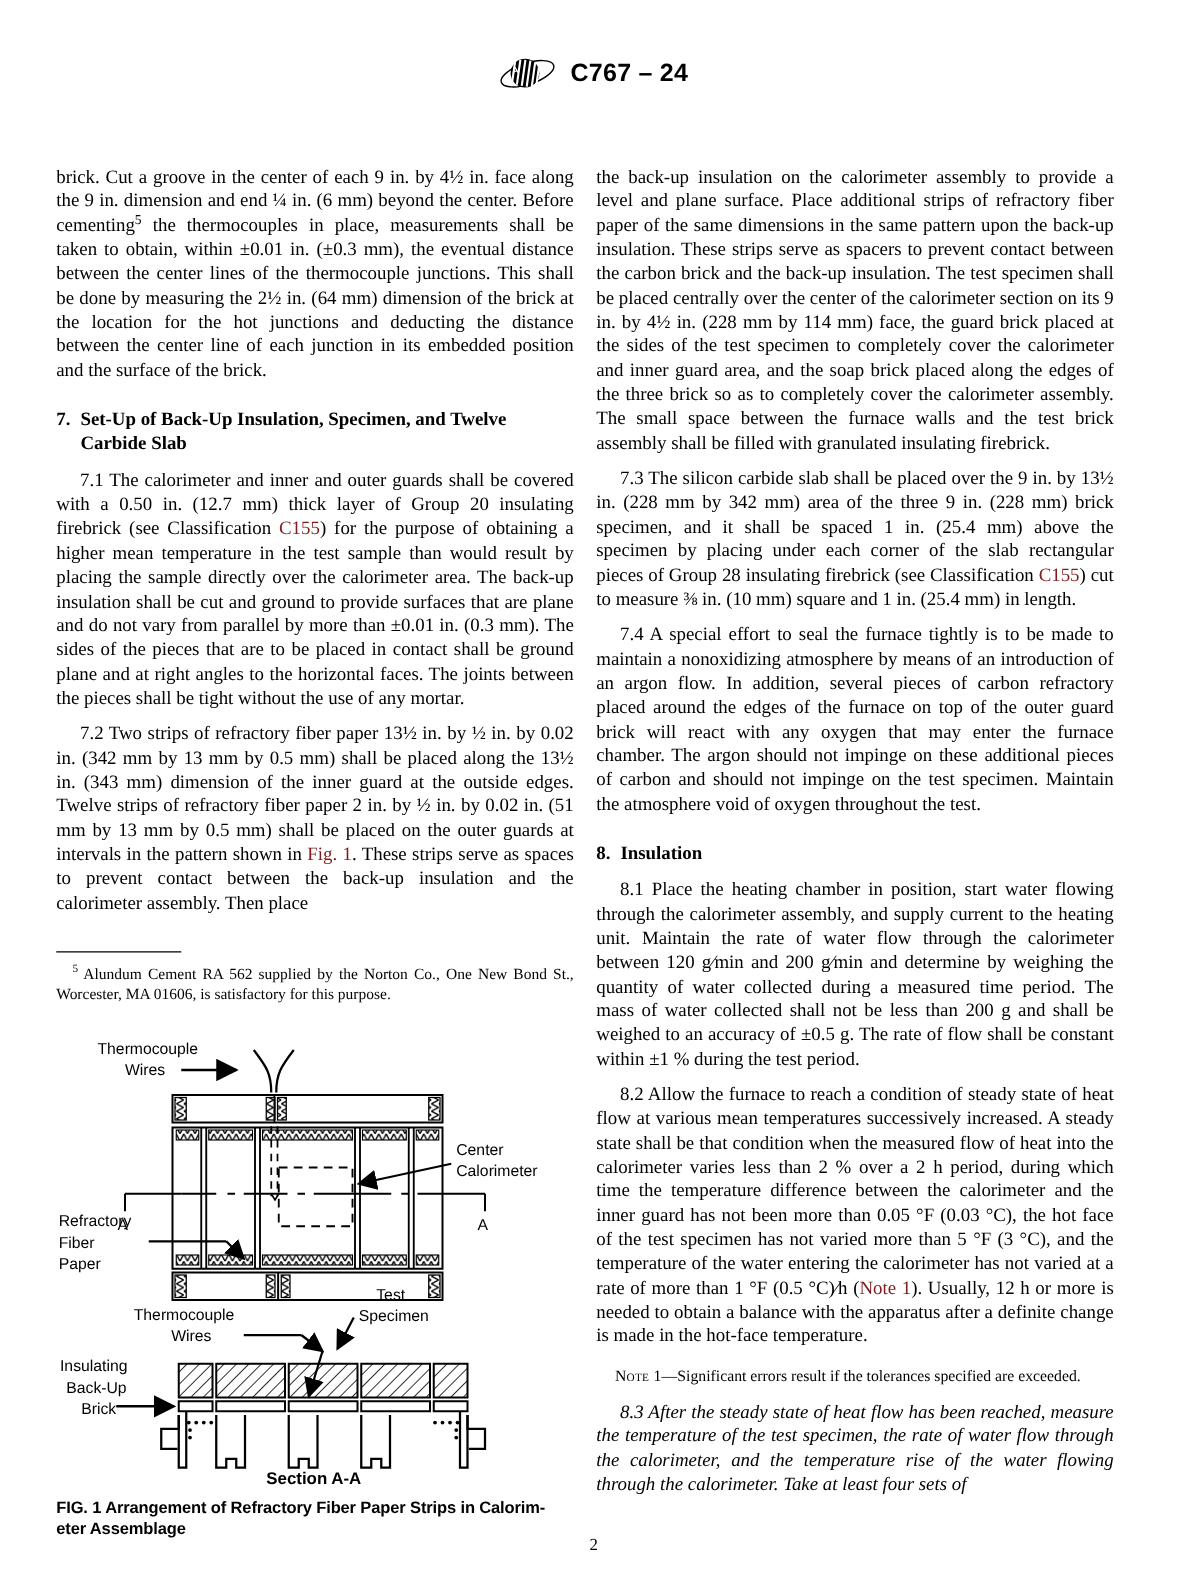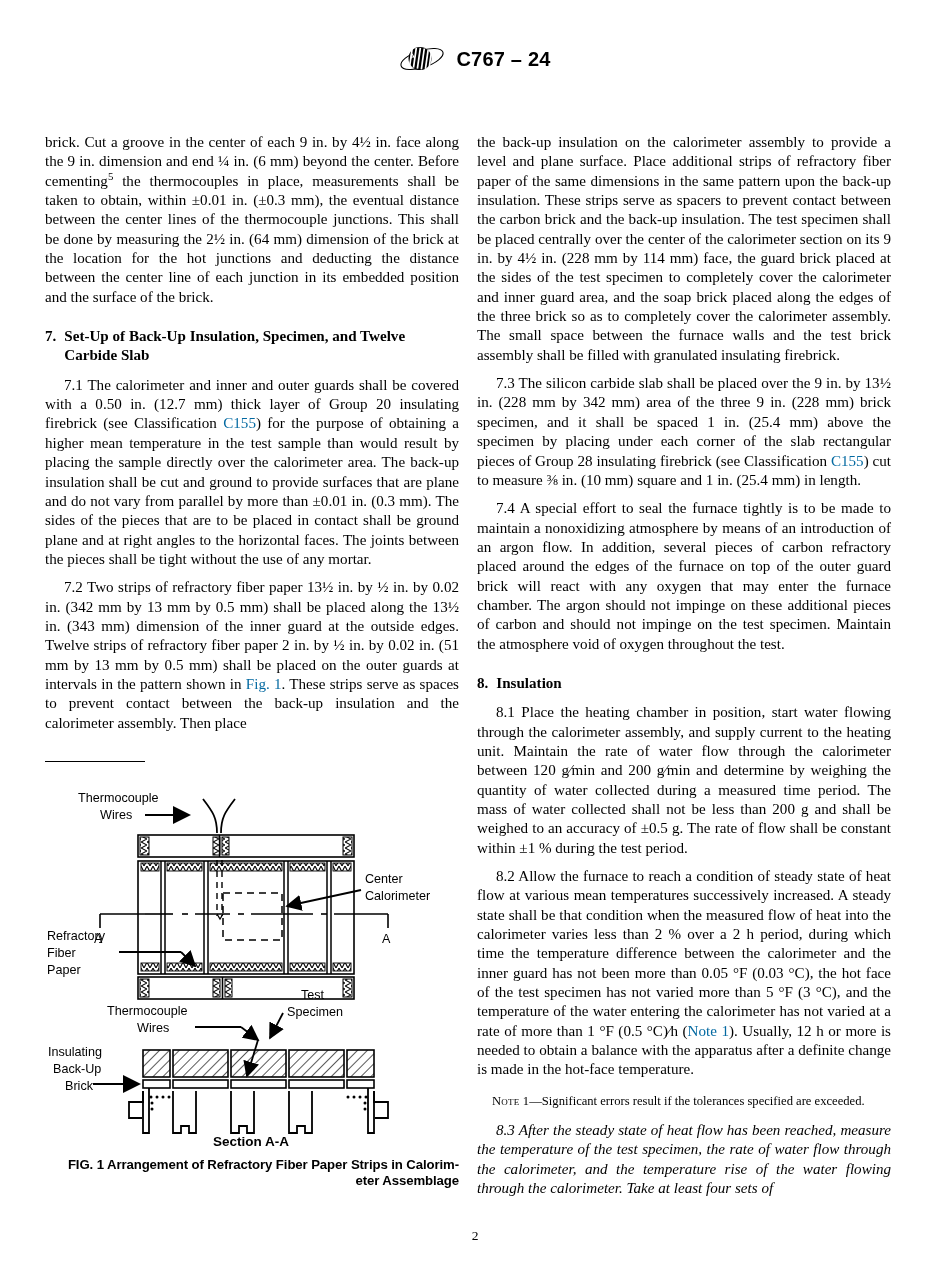--- a/index.html
+++ b/index.html
@@ -92,21 +92,21 @@
     display: flex;
     gap: 8px;
   }
   .sec-head .num {
     flex: 0 0 auto;
   }
   .sec-head .txt {
     flex: 1 1 auto;
   }
   .lnk {
-    color: #0369a1;
+    color: #7f1d1d;
   }
   sup {
     font-size: 0.72em;
     vertical-align: super;
     line-height: 0;
   }
 
   
   .footnote-wrap {
     margin-top: 28px;
@@ -153,21 +153,21 @@
   .figure svg {
     display: block;
     margin: 0 auto;
   }
   .fig-caption {
     margin-top: 9px;
     font-family: "Liberation Sans", "DejaVu Sans", sans-serif;
     font-weight: bold;
     font-size: 13.2px;
     line-height: 16.5px;
-    text-align: right;
+    text-align: left;
     letter-spacing: -0.1px;
   }
 
   
   .page-number {
     position: absolute;
     bottom: 28px;
     left: 0;
     width: 950px;
     text-align: center;
@@ -208,20 +208,21 @@
         <span class="num">7.</span>
         <span class="txt">Set-Up of Back-Up Insulation, Specimen, and Twelve Carbide Slab</span>
       </div>
 
       <p class="body indent"><span>7.1 The calorimeter and inner and outer guards shall be covered with a 0.50 in. (12.7 mm) thick layer of Group 20 insulating firebrick (see Classification </span><span class="lnk">C155</span><span>) for the purpose of obtaining a higher mean temperature in the test sample than would result by placing the sample directly over the calorimeter area. The back-up insulation shall be cut and ground to provide surfaces that are plane and do not vary from parallel by more than ±0.01 in. (0.3 mm). The sides of the pieces that are to be placed in contact shall be ground plane and at right angles to the horizontal faces. The joints between the pieces shall be tight without the use of any mortar.</span></p>
 
       <p class="body indent"><span>7.2 Two strips of refractory fiber paper 13½ in. by ½ in. by 0.02 in. (342 mm by 13 mm by 0.5 mm) shall be placed along the 13½ in. (343 mm) dimension of the inner guard at the outside edges. Twelve strips of refractory fiber paper 2 in. by ½ in. by 0.02 in. (51 mm by 13 mm by 0.5 mm) shall be placed on the outer guards at intervals in the pattern shown in </span><span class="lnk">Fig. 1</span><span>. These strips serve as spaces to prevent contact between the back-up insulation and the calorimeter assembly. Then place</span></p>
 
       <div class="footnote-wrap">
         <div class="footnote-rule"></div>
+        <p class="footnote"><sup>5</sup><span> Alundum Cement RA 562 supplied by the Norton Co., One New Bond St., Worcester, MA 01606, is satisfactory for this purpose.</span></p>
       </div>
 
       <div class="figure">
         <svg width="414" height="360" viewBox="0 0 414 360">
           <defs>
             <pattern id="hatchV" width="6" height="6" patternUnits="userSpaceOnUse" patternTransform="rotate(0)">
               <rect width="6" height="6" fill="#fff"></rect>
               <path d="M0,0 L6,3 L0,6" stroke="#000" stroke-width="1.1" fill="none"></path>
             </pattern>
             <pattern id="hatchH" width="6" height="6" patternUnits="userSpaceOnUse">

